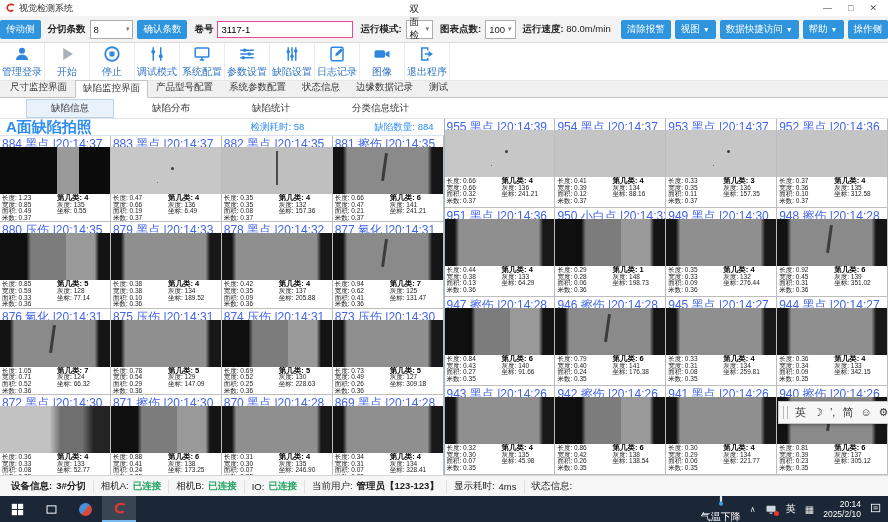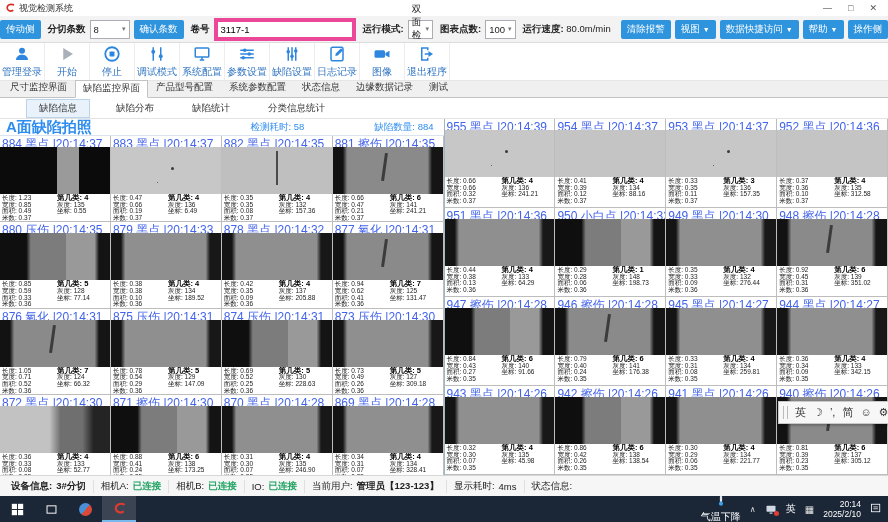--- a/index.html
+++ b/index.html
@@ -10,36 +10,36 @@
   .titlebar .logo{margin-right:4px;display:inline-flex;}
   .wincontrols{margin-left:auto;display:flex;gap:16px;color:#555;font-size:9px;padding-right:6px;}
   .wincontrols span{cursor:default;}
   
   .toolbar{height:26px;flex:0 0 26px;display:flex;align-items:center;gap:4px;padding:0 0 0 0;background:#f3f3f3;border-bottom:1px solid #dcdcdc;font-size:9.5px;}
   .btn{background:#2e94dd;color:#fff;padding:3px 6px;border-radius:2px;font-size:9.5px;white-space:nowrap;display:inline-flex;align-items:center;gap:3px;}
   .btn .caret{font-size:7px;}
   .tlabel{font-weight:bold;color:#222;white-space:nowrap;margin-left:3px;}
   .combo{background:#fff;border:1px solid #abadb3;height:17px;display:inline-flex;align-items:center;padding:0 3px;font-size:9.5px;color:#222;}
   .combo .arr{margin-left:auto;color:#777;font-size:7px;padding-left:3px;}
-  .roll-input{width:128px;height:15px;border:4px solid #ec4899;font-size:9.5px;padding:0 3px;font-family:inherit;}
+  .roll-input{width:128px;height:15px;border:1px solid #ec4899;font-size:9.5px;padding:0 3px;font-family:inherit;}
   .speed{white-space:nowrap;color:#222;}
   .speed b{font-weight:bold;}
   .op-side{margin-left:auto;margin-right:0;}
   
   .iconbar{height:37px;flex:0 0 37px;background:#fff;display:flex;align-items:stretch;border-bottom:1px solid #e6e6e6;}
   .action{width:44px;display:flex;flex-direction:column;align-items:center;justify-content:center;gap:1px;border-right:1px solid #ededed;cursor:default;}
   .aicon{height:20px;display:flex;align-items:center;justify-content:center;}
   .alabel{font-size:10px;color:#2f74c0;white-space:nowrap;}
   
   .maintabs{height:16px;flex:0 0 16px;background:#f0f0f0;display:flex;align-items:flex-end;border-bottom:1px solid #c3c3c3;padding-left:2px;font-size:9.5px;}
   .mtab{padding:1px 7px 2px;color:#333;border:1px solid transparent;white-space:nowrap;}
   .mtab.active{background:#fff;border:1px solid #c3c3c3;border-bottom-color:#fff;margin-bottom:-1px;}
   
   .subtabs{height:20px;flex:0 0 20px;background:#fff;display:flex;align-items:center;gap:14px;padding-left:26px;font-size:9.5px;border-bottom:1px solid #e3e3e3;}
-  .stab{color:#333;padding:2px 12px;white-space:nowrap;}
+  .stab{color:#333;padding:2px 24px;white-space:nowrap;}
   .stab.active{background:#e9f2fb;border:1px solid #bcd4ea;}
   
   .panels{flex:1;display:flex;min-height:0;}
   .panel{flex:1;display:flex;flex-direction:column;min-width:0;}
   .panel+.panel{border-left:1px solid #9fb6c8;}
   .phead{height:16px;flex:0 0 16px;display:flex;align-items:center;font-size:9.5px;color:#2d8cf0;padding:0 6px;border-bottom:1px solid #dbe4ee;}
   .ptitle{font-weight:bold;font-size:15px;}
   .ptime{margin-left:auto;margin-right:70px;}
   .pcount{margin-right:4px;}
   .grid{flex:1;display:grid;grid-template-columns:repeat(4,1fr);grid-template-rows:repeat(4,1fr);}

